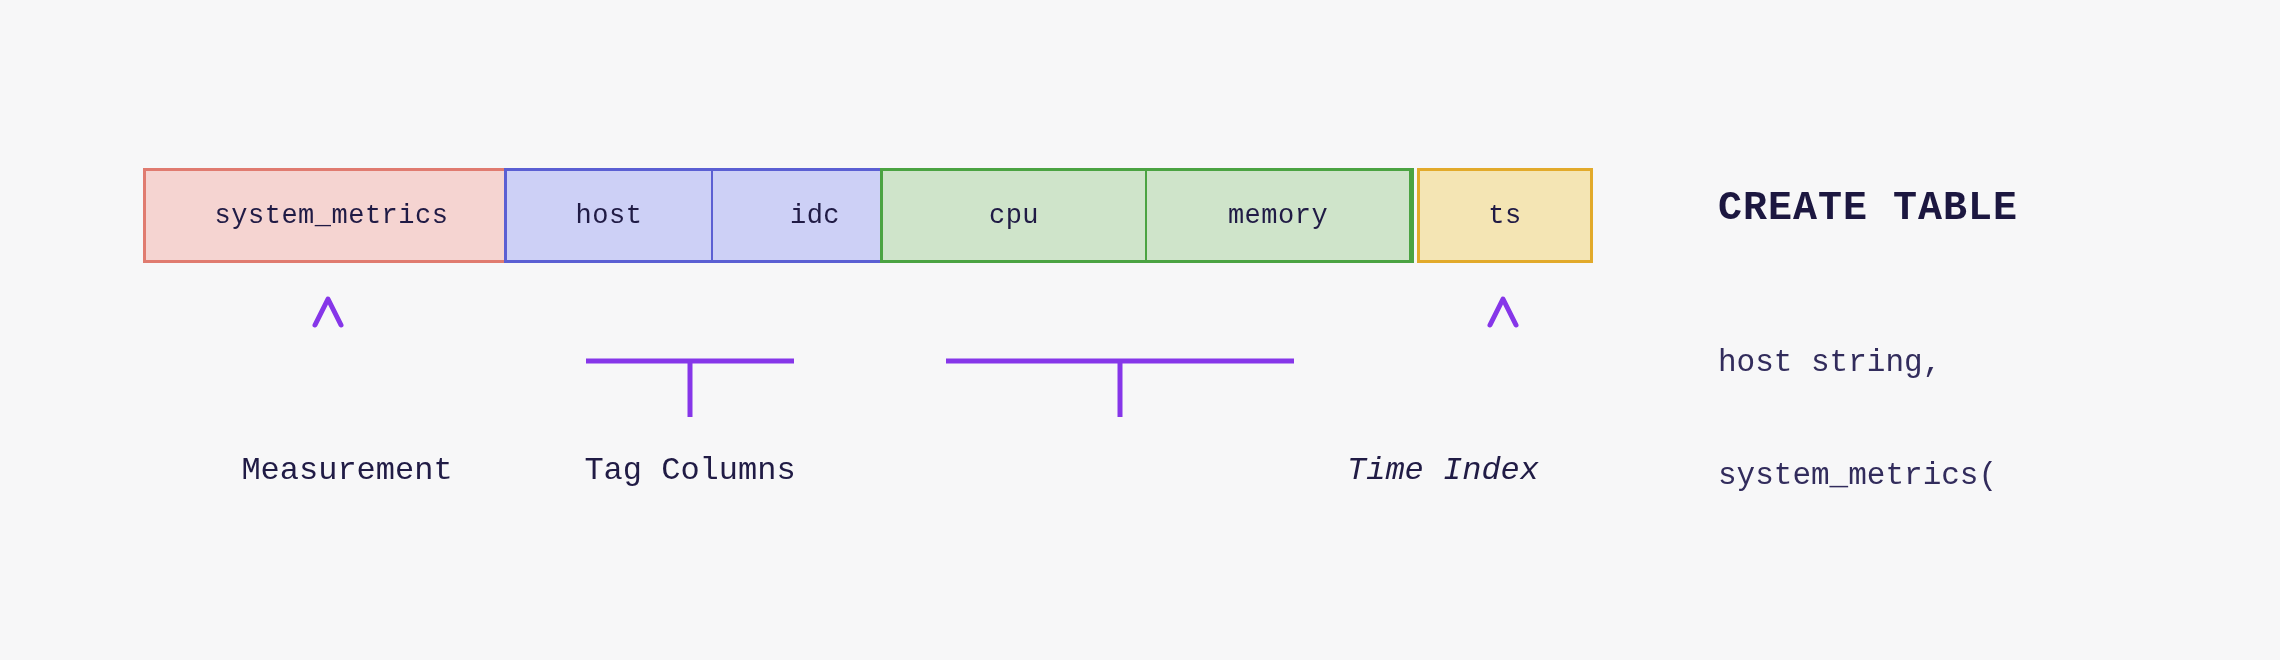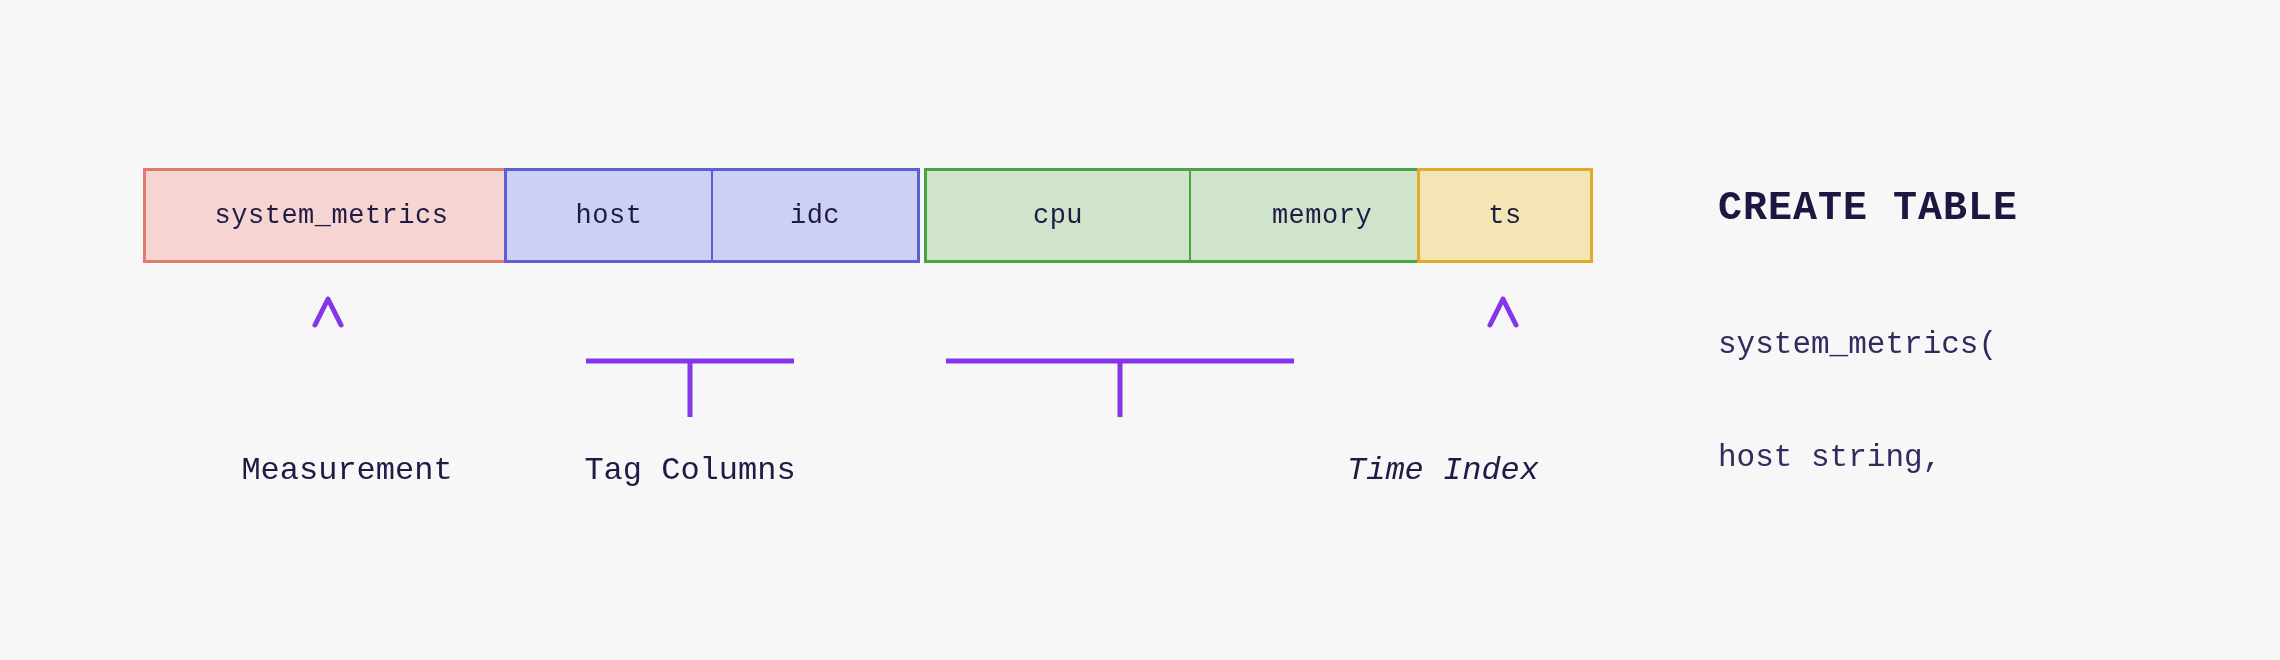--- a/index.html
+++ b/index.html
@@ -15,21 +15,21 @@
   .section {
     position: absolute;
     top: 168px;
     height: 95px;
     border: 3px solid #000;
     display: flex;
     align-items: stretch;
   }
   .sec-measurement { left: 143px;  width: 377px; }
   .sec-tag         { left: 504px;  width: 416px; }
-  .sec-field       { left: 880px;  width: 534px; margin-left: 44px; }
+  .sec-field       { left: 880px;  width: 534px; }
   .sec-time        { left: 1417px; width: 176px; }
   .cell {
     flex: 1 1 0;
     display: flex;
     align-items: center;
     justify-content: center;
     font-size: 27px;
     letter-spacing: 0.5px;
     white-space: nowrap;
   }
@@ -63,21 +63,21 @@
     font-size: 31px;
     line-height: 37.5px;
     color: #322c5c;
     white-space: pre;
   }
   .sql-title {
     font-size: 40px;
     line-height: 44px;
     font-weight: bold;
     color: #1c1740;
-    margin-bottom: 20px;
+    margin-bottom: 38px;
     letter-spacing: 1px;
   }
   .sql-line .b { font-weight: bold; color: #1c1740; }
 </style>
 </head>
 <body>
 
 <div class="canvas">
 
   <div class="section sec-measurement" style="background-color: rgb(245, 212, 209); border-color: rgb(224, 123, 112);">
@@ -150,22 +150,22 @@
     <line x1="2" y1="64" x2="350" y2="64" stroke="#8636e9" stroke-width="5"></line>
     <line x1="176" y1="64" x2="176" y2="120" stroke="#8636e9" stroke-width="5"></line>
   </svg>
 
   <div class="caption cap-measure">Measurement</div>
   <div class="caption cap-tag">Tag Columns</div>
   <div class="caption cap-time">Time Index</div>
 
   <div class="sql">
     <div class="sql-title">CREATE TABLE</div>
+    <div class="sql-line"><span>host string,</span><span class="b"></span></div>
     <div class="sql-line"><span>system_metrics(</span><span class="b"></span></div>
-    <div class="sql-line"><span>host string,</span><span class="b"></span></div>
     
     
     
     
     
   </div>
 
 </div>
 
 </body></html>

